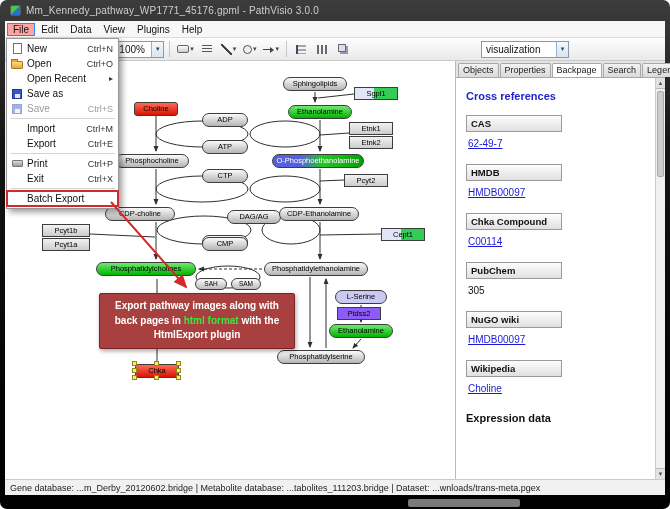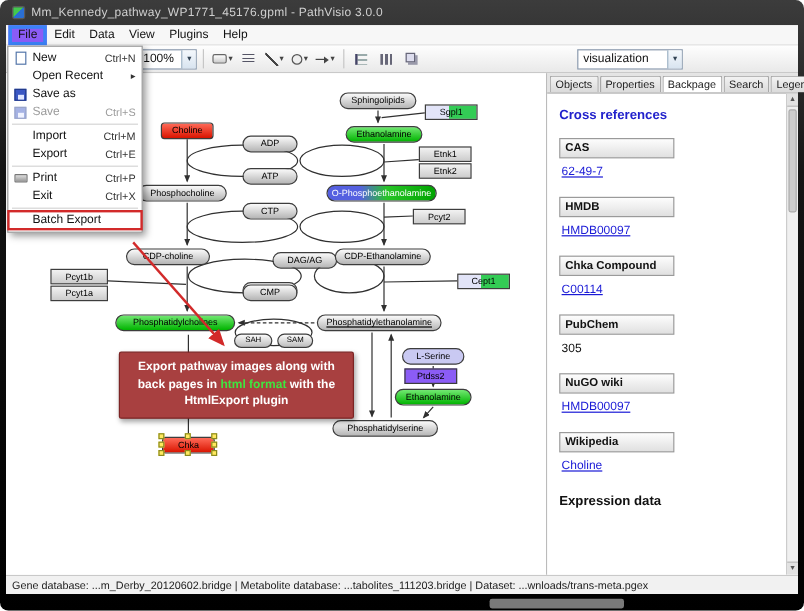--- a/index.html
+++ b/index.html
@@ -9,21 +9,21 @@
     background:linear-gradient(#3c3c3c,#151515 28%,#050505 75%,#000);}
   
   .titlebar{position:absolute;top:0;left:0;right:0;height:21px;display:flex;align-items:center;gap:5px;padding:0 10px;}
   .app-icon{width:11px;height:11px;border-radius:2px;border:1px solid #5a5a5a;
     background:linear-gradient(135deg,#43c94f 0 45%,#2a6fd4 45%);}
   .title-text{color:#cfcfcf;font-size:10px;letter-spacing:.2px;}
   
   .app{position:absolute;left:5px;top:21px;width:660px;height:474px;background:#f4f4f4;display:flex;flex-direction:column;}
   .menubar{height:17px;background:#f7f7f7;border-bottom:1px solid #dcdcdc;display:flex;align-items:center;font-size:10px;padding-left:2px;}
   .menu-item{padding:1px 6px;color:#111;}
-  .menu-item.active{background:#8b5cf6;border:3px solid #3b82f6;padding:0 5px;}
+  .menu-item.active{background:#fca5a5;border:1px solid #3b82f6;padding:0 5px;}
   .toolbar{height:23px;background:linear-gradient(#fefefe,#e9e9e9);border-bottom:1px solid #c9c9c9;
     display:flex;align-items:center;padding:0 4px;gap:2px;font-size:10px;}
   .tb-btn{height:18px;min-width:19px;border:1px solid transparent;background:transparent;display:flex;align-items:center;justify-content:center;border-radius:2px;gap:1px;padding:0 1px;}
   .tb-sep{width:1px;height:16px;background:#c6c6c6;margin:0 3px;}
   .tb-label{color:#222;margin:0 2px 0 1px;}
   .combo{height:17px;background:#fff;border:1px solid #8a9aad;display:flex;align-items:center;font-size:10px;padding-left:4px;color:#111;}
   .combo-arrow{width:12px;height:15px;margin-left:4px;border-left:1px solid #9ab0c4;display:flex;align-items:center;justify-content:center;font-size:7px;background:linear-gradient(#f4f8fc,#d8e4f0);color:#345;}
   .tb-dd{font-size:7px;color:#444;}
   .tb-spacer{flex:1;}
   
@@ -232,21 +232,21 @@
           <div class="node t-gene" style="left: 339px; top: 113px; width: 44px; height: 13px;">Pcyt2</div>
           <div class="node t-gray" style="left: 197px; top: 134px; width: 46px; height: 14px; margin-top: 40px;">PPi</div>
           <div class="node t-gray" style="left: 100px; top: 146px; width: 70px; height: 14px;">CDP-choline</div>
           <div class="node t-gray" style="left: 222px; top: 149px; width: 54px; height: 14px;">DAG/AG</div>
           <div class="node t-gray" style="left: 274px; top: 146px; width: 80px; height: 14px;">CDP-Ethanolamine</div>
           <div class="node t-gene-green" style="left: 376px; top: 167px; width: 44px; height: 13px;">Cept1</div>
           <div class="node t-gene" style="left: 37px; top: 163px; width: 48px; height: 13px;">Pcyt1b</div>
           <div class="node t-gene" style="left: 37px; top: 177px; width: 48px; height: 13px;">Pcyt1a</div>
           <div class="node t-gray" style="left: 197px; top: 176px; width: 46px; height: 14px;">CMP</div>
           <div class="node t-green" style="left: 91px; top: 201px; width: 100px; height: 14px;">Phosphatidylcholines</div>
-          <div class="node t-gray" style="left: 259px; top: 201px; width: 104px; height: 14px; text-decoration: underline;">Phosphatidylethanolamine</div>
+          <div class="node t-gray" style="left: 259px; top: 201px; width: 104px; height: 14px;">Phosphatidylethanolamine</div>
           <div class="node t-gray-small" style="left: 190px; top: 217px; width: 32px; height: 12px;">SAH</div>
           <div class="node t-gray-small" style="left: 226px; top: 217px; width: 30px; height: 12px;">SAM</div>
           <div class="node t-purple" style="left: 330px; top: 229px; width: 52px; height: 14px;">L-Serine</div>
           <div class="node t-gene-purple" style="left: 332px; top: 246px; width: 44px; height: 13px;">Ptdss2</div>
           <div class="node t-green" style="left: 324px; top: 263px; width: 64px; height: 14px;">Ethanolamine</div>
           <div class="node t-gray" style="left: 272px; top: 289px; width: 88px; height: 14px;">Phosphatidylserine</div>
           <div class="node t-red" style="left: 130px; top: 303px; width: 44px; height: 14px;">Chka</div>
           <div class="handle" style="left: 127px; top: 300px;"></div>
           <div class="handle" style="left: 149px; top: 300px;"></div>
           <div class="handle" style="left: 171px; top: 300px;"></div>
@@ -294,20 +294,27 @@
 
   <div class="file-menu">
       <div class="fm-row">
         <span class="fm-icon">
           <span class="ic ic-page"></span>
         </span>
         <span class="fm-label">New</span>
         <span class="fm-shortcut">Ctrl+N</span>
       </div>
       <div class="fm-row">
+        <span class="fm-icon">
+          <span class="ic ic-folder"></span>
+        </span>
+        <span class="fm-label">Open</span>
+        <span class="fm-shortcut">Ctrl+O</span>
+      </div>
+      <div class="fm-row">
         <span class="fm-icon"></span>
         <span class="fm-label">Open Recent</span>
         <span class="fm-sub">▸</span>
       </div>
       <div class="fm-row">
         <span class="fm-icon">
           <span class="ic ic-floppy"></span>
         </span>
         <span class="fm-label">Save as</span>
         <span class="fm-shortcut"></span>

